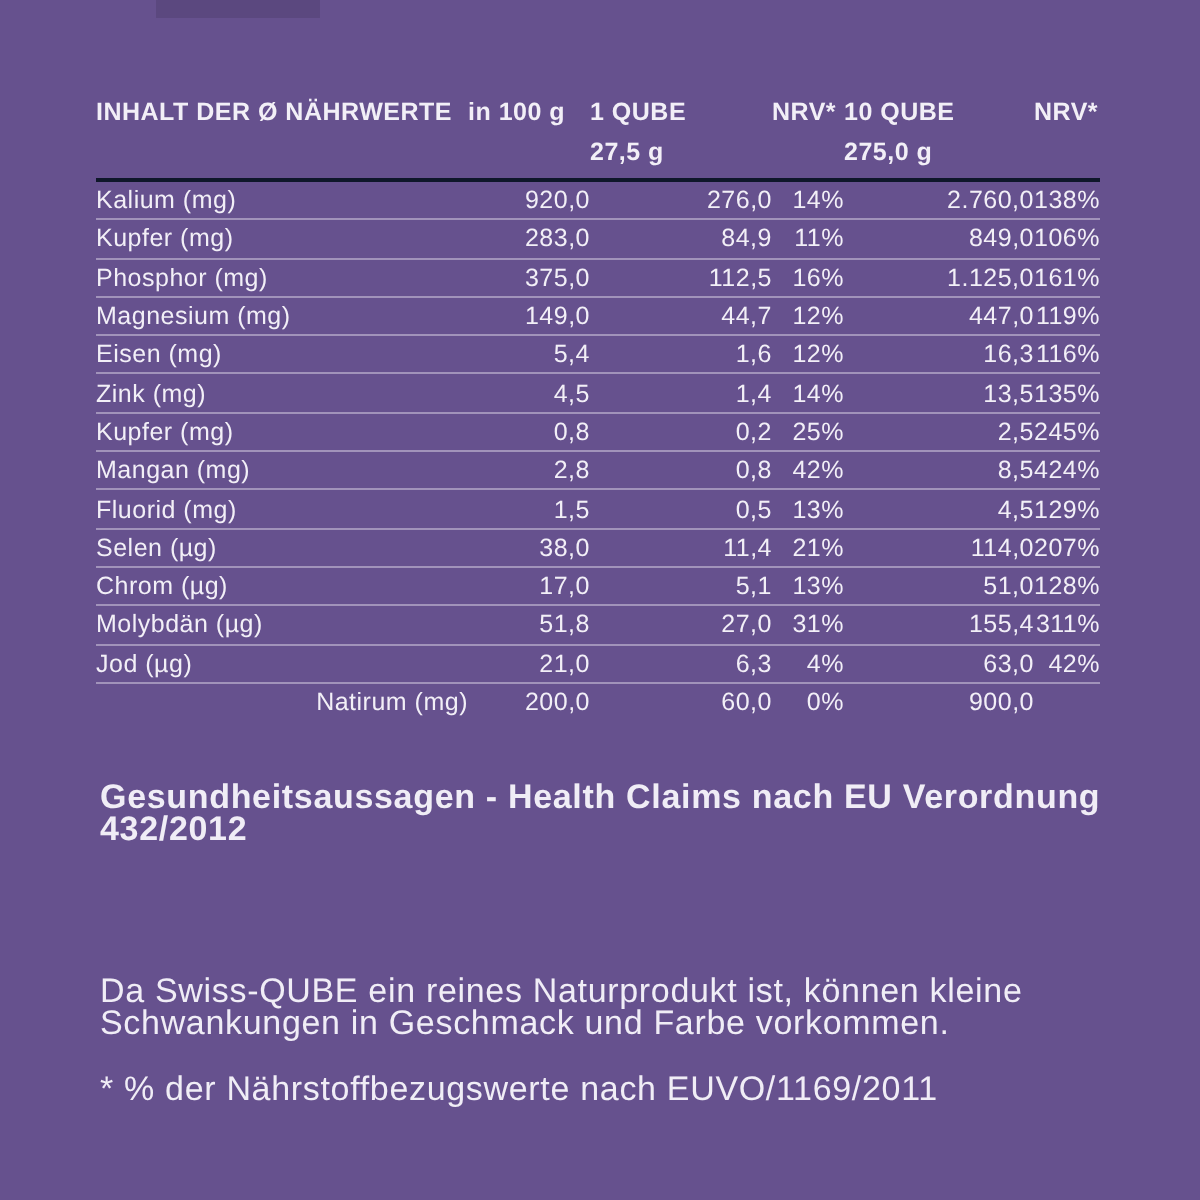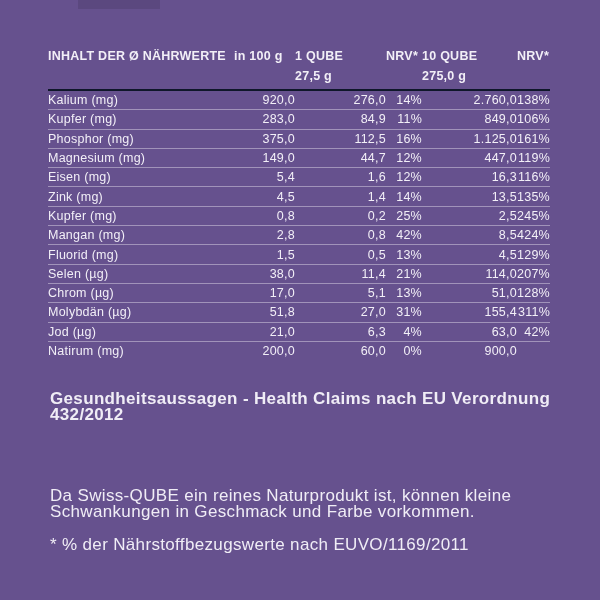--- a/index.html
+++ b/index.html
@@ -54,21 +54,21 @@
   tbody td {
     padding: 0;
     height: 18.3px;
     text-align: right;
     vertical-align: middle;
     white-space: nowrap;
     border-bottom: 1px solid rgba(242,239,247,0.42);
     font-weight: normal;
   }
   tbody td.left { text-align: left; }
-  tbody tr:last-child td { border-bottom: none; }
+  tbody tr:last-child td { border-bottom: none; text-align: right; }
   .footnote {
     position: absolute;
     left: 50px;
     font-size: 17px;
     line-height: 16px;
     letter-spacing: 0.02em;
     color: #F0EDF6;
   }
   .fn-health { top: 391px; font-weight: bold; }
   .fn-natural { top: 488px; width: 462px; }

